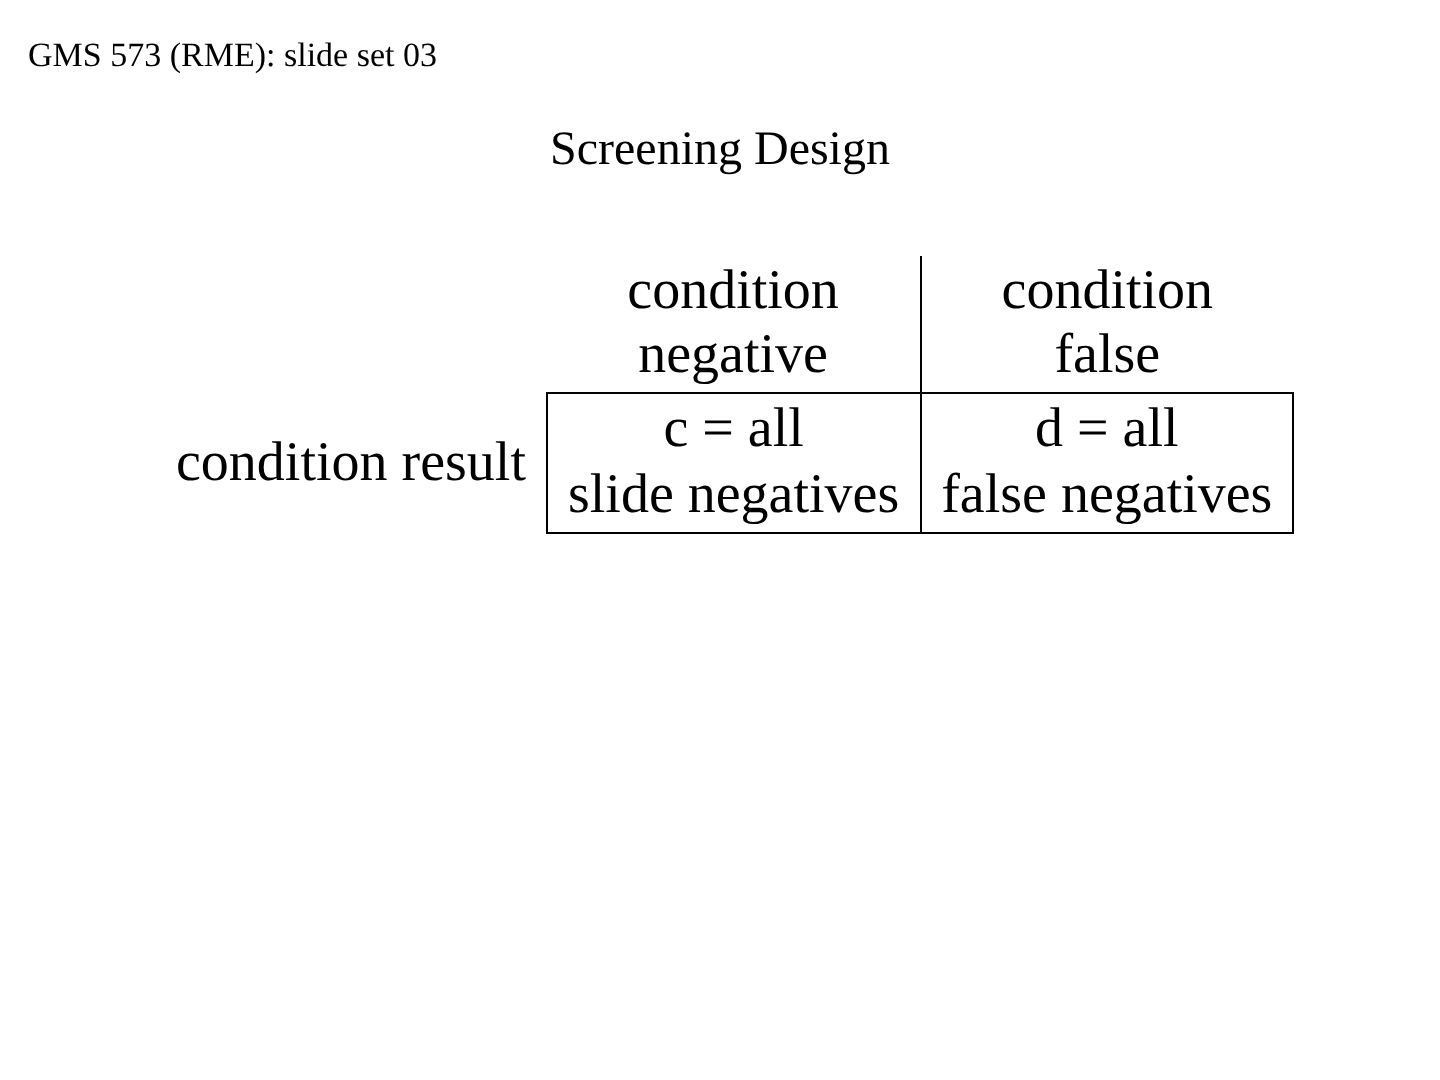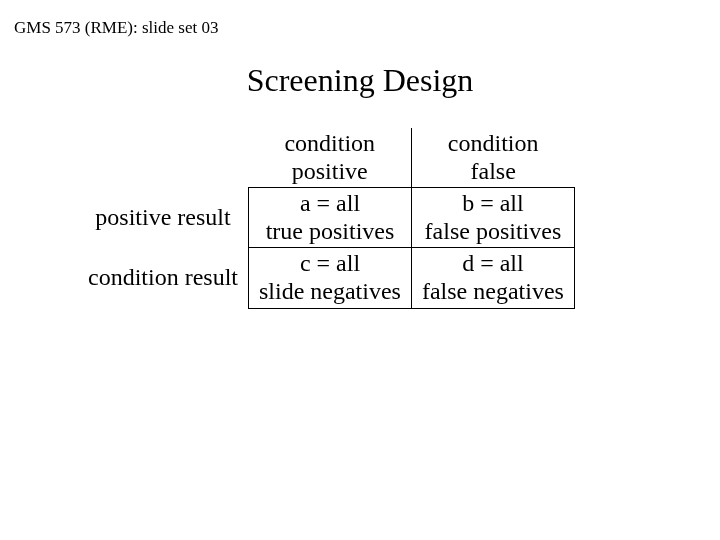--- a/index.html
+++ b/index.html
@@ -21,30 +21,30 @@
     top: 18px;
     left: 14px;
     font-size: 17px;
   }
   .title {
     position: absolute;
     top: 62px;
     left: 0;
     width: 720px;
     text-align: center;
-    font-size: 32px;
+    font-size: 24px;
   }
   .table-wrap {
     position: absolute;
     top: 128px;
     left: 78px;
   }
   table.tbl {
     border-collapse: collapse;
-    font-size: 24px;
+    font-size: 28px;
   }
   table.tbl td, table.tbl th {
     padding: 2px 10px;
     text-align: center;
     vertical-align: middle;
     font-weight: normal;
   }
   .row-label {
     text-align: left;
     padding-right: 4px;
@@ -88,39 +88,28 @@
   <div class="title">Screening Design</div>
 
   <div class="table-wrap">
     <table class="tbl">
 
       <tbody>
           <tr>
         <td class="row-label"></td>
         <th class="colhead-left two-line">
           <span>condition</span><br>
-          <span>positive</span>
+          <span>negative</span>
         </th>
         <th class="two-line">
           <span>condition</span><br>
           <span>false</span>
         </th>
       </tr>
 
-      <tr>
-        <td class="row-label">positive result</td>
-        <td class="cell-tl two-line">
-          <span>a = all</span><br>
-          <span>true positives</span>
-        </td>
-        <td class="cell-tr two-line">
-          <span>b = all</span><br>
-          <span>false positives</span>
-        </td>
-      </tr>
 
       <tr>
         <td class="row-label">condition result</td>
         <td class="cell-bl two-line">
           <span>c = all</span><br>
           <span>slide negatives</span>
         </td>
         <td class="cell-br two-line">
           <span>d = all</span><br>
           <span>false negatives</span>

